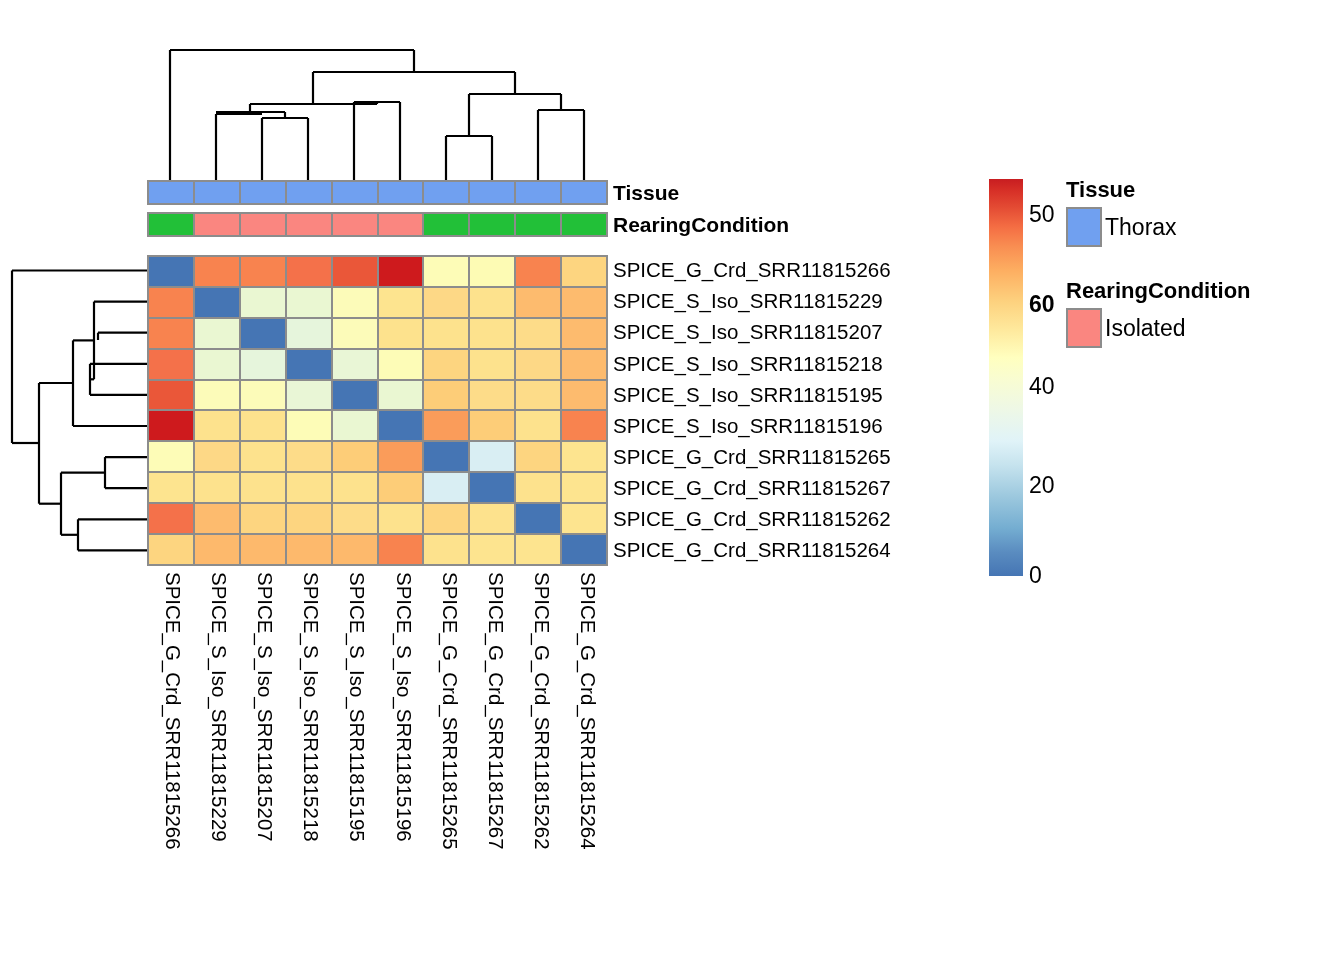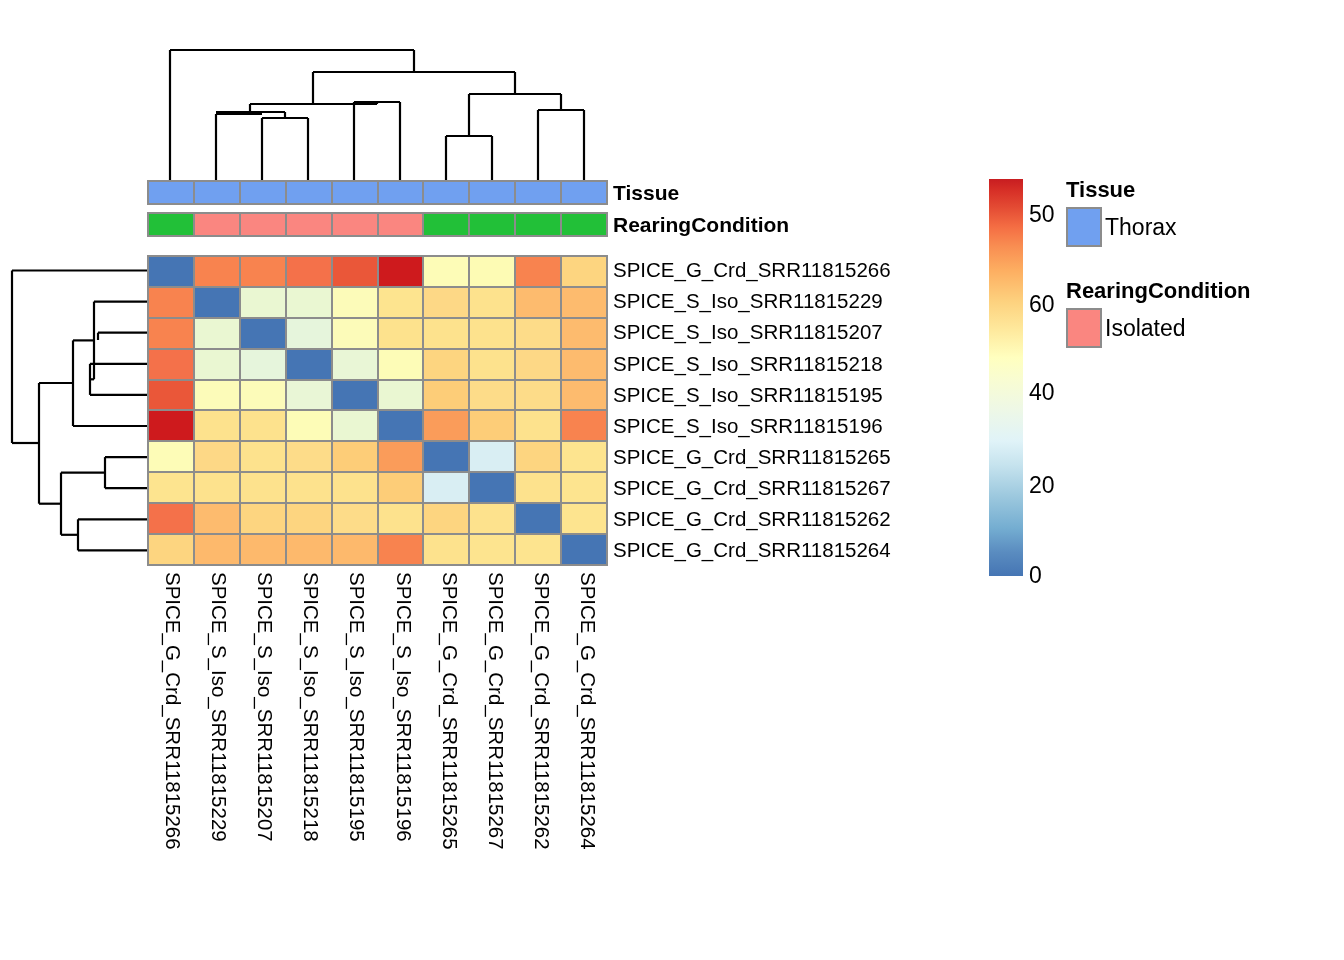--- a/index.html
+++ b/index.html
@@ -464,22 +464,22 @@
         <div class="col-label">SPICE_G_Crd_SRR11815262</div>
       </div>
       <div class="col-label-slot">
         <div class="col-label">SPICE_G_Crd_SRR11815264</div>
       </div>
     </div>
 
   <div id="colorbar-wrap">
     <div id="colorbar"></div>
   <div class="cb-tick" style="top: 36.0909px;">50</div>
-      <div class="cb-tick" style="top: 126.318px;">60</div>
-      <div class="cb-tick" style="top: 214px;">40</div>
+      <div class="cb-tick" style="top: 126.318px; font-weight: bold;">60</div>
+      <div class="cb-tick" style="top: 208px;">40</div>
       <div class="cb-tick" style="top: 306.773px;">20</div>
       <div class="cb-tick" style="top: 397px;">0</div>
     </div>
 
   <div id="legend-tissue" class="legend-block">
     <div class="legend-title">Tissue</div>
     <div class="legend-row">
       <div class="legend-swatch" style="background:#70a0f0"></div>
       <div class="legend-text">Thorax</div>
     </div>

